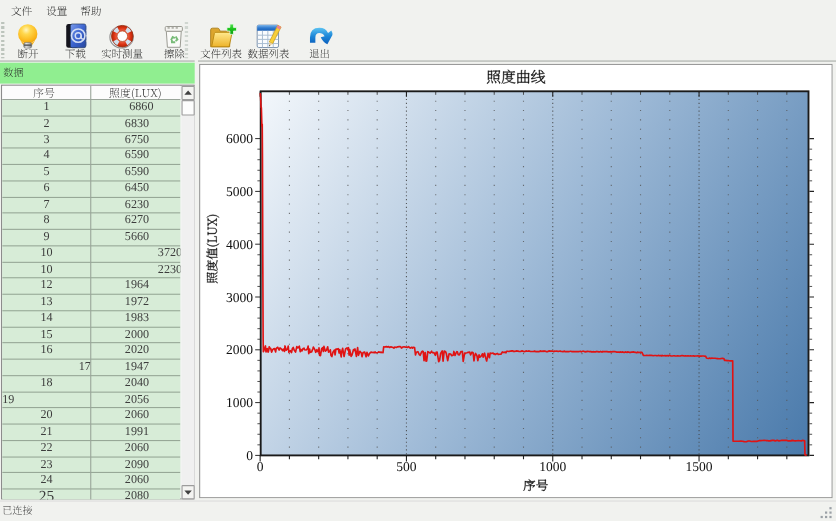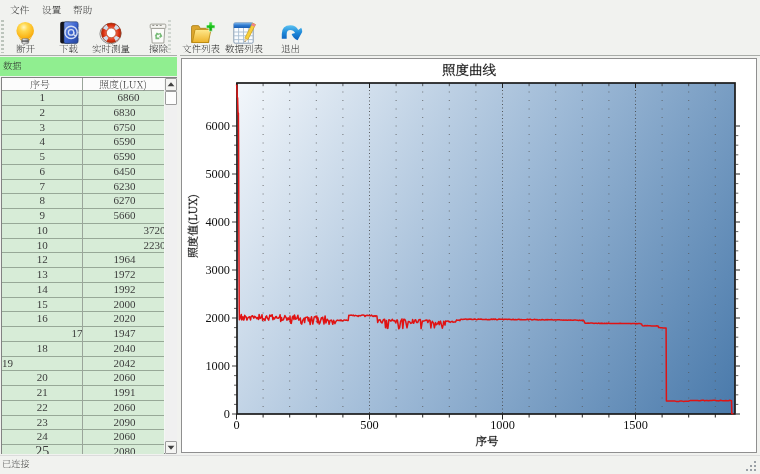--- a/index.html
+++ b/index.html
@@ -218,31 +218,31 @@
     <div class="abs" style="left:81.5px;top:118.08px;width:82px;height:13.76px;line-height:13.76px;text-align:center;font-family:'Liberation Serif',serif;font-size:11px;color:#3c3c3c">5660</div>
     <div class="abs" style="left:0;top:132.84px;width:80.5px;height:13.76px;line-height:13.76px;text-align:center;font-family:'Liberation Serif',serif;font-size:11px;color:#3c3c3c">10</div>
     <div class="abs" style="left:81.5px;top:132.84px;width:82px;height:13.76px;line-height:13.76px;text-align:right;font-family:'Liberation Serif',serif;font-size:11px;color:#3c3c3c">3720</div>
     <div class="abs" style="left:0;top:147.60px;width:80.5px;height:13.76px;line-height:13.76px;text-align:center;font-family:'Liberation Serif',serif;font-size:11px;color:#3c3c3c">10</div>
     <div class="abs" style="left:81.5px;top:147.60px;width:82px;height:13.76px;line-height:13.76px;text-align:right;font-family:Liberation Serif, serif;font-size:11px;color:#3c3c3c">2230</div>
     <div class="abs" style="left:0;top:162.36px;width:80.5px;height:13.76px;line-height:13.76px;text-align:center;font-family:'Liberation Serif',serif;font-size:11px;color:#3c3c3c">12</div>
     <div class="abs" style="left:81.5px;top:162.36px;width:82px;height:13.76px;line-height:13.76px;text-align:center;font-family:'Liberation Serif',serif;font-size:11px;color:#3c3c3c">1964</div>
     <div class="abs" style="left:0;top:177.12px;width:80.5px;height:13.76px;line-height:13.76px;text-align:center;font-family:'Liberation Serif',serif;font-size:11px;color:#3c3c3c">13</div>
     <div class="abs" style="left:81.5px;top:177.12px;width:82px;height:13.76px;line-height:13.76px;text-align:center;font-family:'Liberation Serif',serif;font-size:11px;color:#3c3c3c">1972</div>
     <div class="abs" style="left:0;top:191.88px;width:80.5px;height:13.76px;line-height:13.76px;text-align:center;font-family:'Liberation Serif',serif;font-size:11px;color:#3c3c3c">14</div>
-    <div class="abs" style="left:81.5px;top:191.88px;width:82px;height:13.76px;line-height:13.76px;text-align:center;font-family:'Liberation Serif',serif;font-size:11px;color:#3c3c3c">1992</div>
+    <div class="abs" style="left:81.5px;top:191.88px;width:82px;height:13.76px;line-height:13.76px;text-align:center;font-family:'Liberation Serif',serif;font-size:11px;color:#3c3c3c">1983</div>
     <div class="abs" style="left:0;top:206.64px;width:80.5px;height:13.76px;line-height:13.76px;text-align:center;font-family:'Liberation Serif',serif;font-size:11px;color:#3c3c3c">15</div>
     <div class="abs" style="left:81.5px;top:206.64px;width:82px;height:13.76px;line-height:13.76px;text-align:center;font-family:'Liberation Serif',serif;font-size:11px;color:#3c3c3c">2000</div>
     <div class="abs" style="left:0;top:221.40px;width:80.5px;height:13.76px;line-height:13.76px;text-align:center;font-family:'Liberation Serif',serif;font-size:11px;color:#3c3c3c">16</div>
     <div class="abs" style="left:81.5px;top:221.40px;width:82px;height:13.76px;line-height:13.76px;text-align:center;font-family:'Liberation Serif',serif;font-size:11px;color:#3c3c3c">2020</div>
     <div class="abs" style="left:0;top:236.16px;width:80.5px;height:13.76px;line-height:13.76px;text-align:right;font-family:'Liberation Serif',serif;font-size:11px;color:#3c3c3c">17</div>
     <div class="abs" style="left:81.5px;top:236.16px;width:82px;height:13.76px;line-height:13.76px;text-align:center;font-family:'Liberation Serif',serif;font-size:11px;color:#3c3c3c">1947</div>
     <div class="abs" style="left:0;top:250.92px;width:80.5px;height:13.76px;line-height:13.76px;text-align:center;font-family:'Liberation Serif',serif;font-size:11px;color:#3c3c3c">18</div>
     <div class="abs" style="left:81.5px;top:250.92px;width:82px;height:13.76px;line-height:13.76px;text-align:center;font-family:'Liberation Serif',serif;font-size:11px;color:#3c3c3c">2040</div>
     <div class="abs" style="left:0;top:265.68px;width:80.5px;height:13.76px;line-height:13.76px;text-align:left;font-family:'Liberation Serif',serif;font-size:11px;color:#3c3c3c">19</div>
-    <div class="abs" style="left:81.5px;top:265.68px;width:82px;height:13.76px;line-height:13.76px;text-align:center;font-family:'Liberation Serif',serif;font-size:11px;color:#3c3c3c">2042</div>
+    <div class="abs" style="left:81.5px;top:265.68px;width:82px;height:13.76px;line-height:13.76px;text-align:center;font-family:'Liberation Serif',serif;font-size:11px;color:#3c3c3c">2056</div>
     <div class="abs" style="left:0;top:280.44px;width:80.5px;height:13.76px;line-height:13.76px;text-align:center;font-family:'Liberation Serif',serif;font-size:11px;color:#3c3c3c">20</div>
     <div class="abs" style="left:81.5px;top:280.44px;width:82px;height:13.76px;line-height:13.76px;text-align:center;font-family:'Liberation Serif',serif;font-size:11px;color:#3c3c3c">2060</div>
     <div class="abs" style="left:0;top:295.20px;width:80.5px;height:13.76px;line-height:13.76px;text-align:center;font-family:'Liberation Serif',serif;font-size:11px;color:#3c3c3c">21</div>
     <div class="abs" style="left:81.5px;top:295.20px;width:82px;height:13.76px;line-height:13.76px;text-align:center;font-family:'Liberation Serif',serif;font-size:11px;color:#3c3c3c">1991</div>
     <div class="abs" style="left:0;top:309.96px;width:80.5px;height:13.76px;line-height:13.76px;text-align:center;font-family:'Liberation Serif',serif;font-size:11px;color:#3c3c3c">22</div>
     <div class="abs" style="left:81.5px;top:309.96px;width:82px;height:13.76px;line-height:13.76px;text-align:center;font-family:'Liberation Serif',serif;font-size:11px;color:#3c3c3c">2060</div>
     <div class="abs" style="left:0;top:324.72px;width:80.5px;height:13.76px;line-height:13.76px;text-align:center;font-family:'Liberation Serif',serif;font-size:11px;color:#3c3c3c">23</div>
     <div class="abs" style="left:81.5px;top:324.72px;width:82px;height:13.76px;line-height:13.76px;text-align:center;font-family:'Liberation Serif',serif;font-size:11px;color:#3c3c3c">2090</div>
     <div class="abs" style="left:0;top:339.48px;width:80.5px;height:13.76px;line-height:13.76px;text-align:center;font-family:'Liberation Serif',serif;font-size:11px;color:#3c3c3c">24</div>
     <div class="abs" style="left:81.5px;top:339.48px;width:82px;height:13.76px;line-height:13.76px;text-align:center;font-family:'Liberation Serif',serif;font-size:11px;color:#3c3c3c">2060</div>

